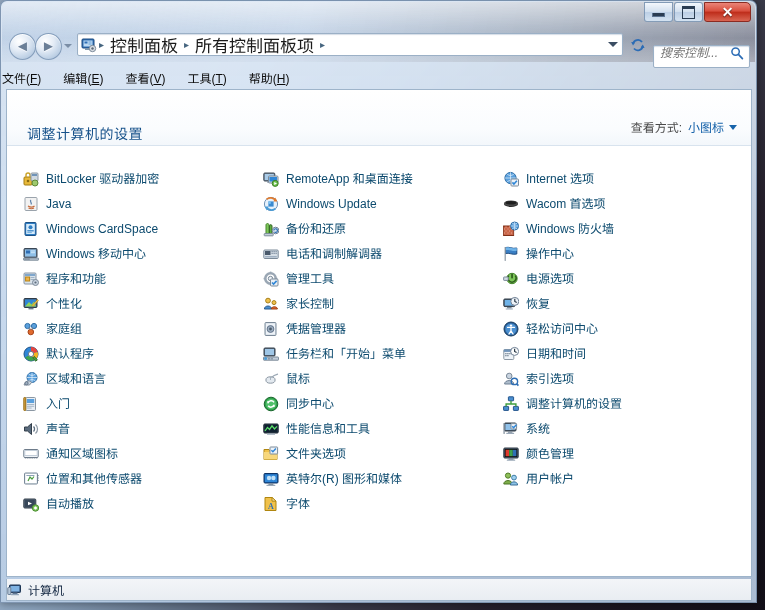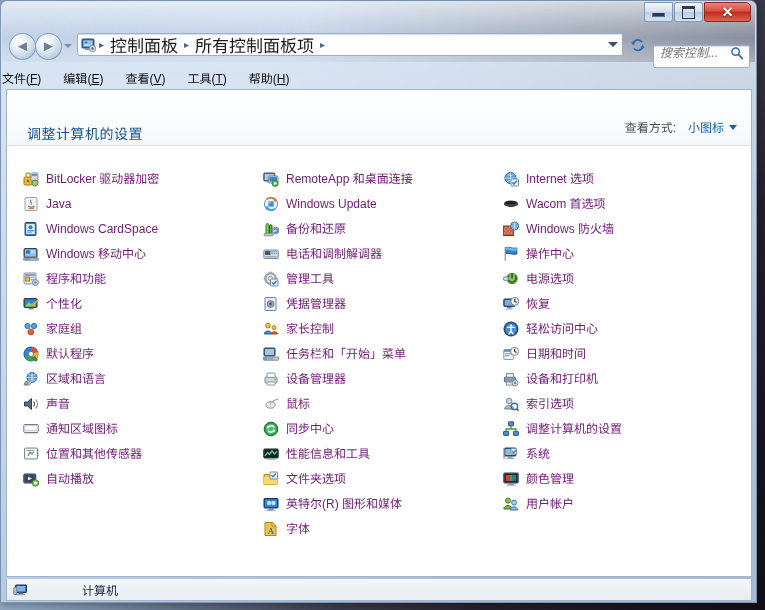--- a/index.html
+++ b/index.html
@@ -309,21 +309,21 @@
     position: absolute;
     right: 14px;
     top: 28px;
     display: flex;
     align-items: center;
     font-size: 12px;
   }
   #view-by-label { color: #4a4a4a; }
   #view-by-value {
     color: #1763aa;
-    margin-left: 12px;
+    margin-left: 6px;
     cursor: default;
   }
   #view-by-caret {
     width: 0; height: 0;
     border-left: 4px solid transparent;
     border-right: 4px solid transparent;
     border-top: 5px solid #1763aa;
     margin-left: 5px;
     margin-top: 2px;
     cursor: default;
@@ -358,40 +358,38 @@
     height: 16px;
     flex: 0 0 auto;
     margin-right: 7px;
     display: flex;
     align-items: center;
     justify-content: center;
   }
 
   .cp-item-label {
     font-size: 12px;
-    color: #701a75;
+    color: #0c4a6e;
     white-space: nowrap;
     line-height: 16px;
   }
 
   
   #statusbar {
     position: absolute;
     left: 5px;
     top: 578px;
     width: 746px;
     height: 22px;
     box-sizing: border-box;
     background: linear-gradient(180deg, #f3f5f8 0%, #e9edf2 100%);
     border: 1px solid #9eb4ca;
     border-top: none;
     display: flex;
     align-items: center;
-    padding-left: 6px;
-    gap: 48px;
   }
   #status-icon { margin-right: 5px; display: flex; align-items: center; }
   #status-label {
     font-size: 12px;
     color: #10243f;
   }
 
   
   svg { display: block; }
 </style>
@@ -607,20 +605,33 @@
                 <path d="M4 6.5h10M9 1.5v10M5.6 3.2c2.4 1.6 4.4 1.6 6.8 0M5.6 9.8c2.4-1.6 4.4-1.6 6.8 0" stroke="#e6f2fb" stroke-width="0.7" fill="none"></path>
                 <path d="M1 14 C3 9 7 9 8.5 11.5 L6.5 14 Z" fill="#c9d4e0" stroke="#7c8a99"></path>
                 <circle cx="3.5" cy="12.2" r="1.6" fill="#9fb0c2" stroke="#66768a"></circle>
               </svg>
             </span>
             <span class="cp-item-label">区域和语言</span>
           </div>
           <div class="cp-item">
             <span class="cp-item-icon">
               <svg width="16" height="16" viewBox="0 0 16 16">
+                <rect x="2.5" y="1.5" width="10" height="13" rx="1" fill="#e8eef4" stroke="#8b97a3"></rect>
+                <rect x="3.8" y="3" width="7.4" height="4" fill="#5aa0dd"></rect>
+                <rect x="3.8" y="8" width="7.4" height="0.9" fill="#9fb0c2"></rect>
+                <rect x="3.8" y="9.8" width="7.4" height="0.9" fill="#9fb0c2"></rect>
+                <rect x="3.8" y="11.6" width="4.8" height="0.9" fill="#9fb0c2"></rect>
+                <rect x="0.8" y="1.5" width="2" height="13" rx="0.6" fill="#d5a041" stroke="#9a7018"></rect>
+              </svg>
+            </span>
+            <span class="cp-item-label">入门</span>
+          </div>
+          <div class="cp-item">
+            <span class="cp-item-icon">
+              <svg width="16" height="16" viewBox="0 0 16 16">
                 <path d="M1.5 6h3l4-3.5v11L4.5 10h-3z" fill="#5a6b7d" stroke="#333f4b"></path>
                 <path d="M10.5 5.5a3.5 3.5 0 0 1 0 5" stroke="#5a6b7d" stroke-width="1.3" fill="none"></path>
                 <path d="M12.5 3.5a6 6 0 0 1 0 9" stroke="#8b97a3" stroke-width="1.2" fill="none"></path>
               </svg>
             </span>
             <span class="cp-item-label">声音</span>
           </div>
           <div class="cp-item">
             <span class="cp-item-icon">
               <svg width="16" height="16" viewBox="0 0 16 16">
@@ -731,63 +742,51 @@
                 <rect x="12" y="6.8" width="2.4" height="1.6" fill="#9aa7b4"></rect>
                 <rect x="7.5" y="8" width="7.5" height="7" rx="1" fill="#eaf0f6" stroke="#7b8a99"></rect>
                 <path d="M9 11.5 l1.6 1.6 3-3.2" stroke="#2f86d6" stroke-width="1.6" fill="none"></path>
               </svg>
             </span>
             <span class="cp-item-label">管理工具</span>
           </div>
           <div class="cp-item">
             <span class="cp-item-icon">
               <svg width="16" height="16" viewBox="0 0 16 16">
+                <circle cx="5" cy="4.6" r="2.4" fill="#f0c14b" stroke="#a8801a"></circle>
+                <path d="M1.4 13 C1.4 9 8.6 9 8.6 13z" fill="#4a8fd0" stroke="#2a5b8c"></path>
+                <circle cx="11" cy="6.6" r="2" fill="#f0c14b" stroke="#a8801a"></circle>
+                <path d="M8.4 13 C8.4 10 14.4 10 14.4 13z" fill="#e0662e" stroke="#9c3f16"></path>
+              </svg>
+            </span>
+            <span class="cp-item-label">家长控制</span>
+          </div>
+          <div class="cp-item">
+            <span class="cp-item-icon">
+              <svg width="16" height="16" viewBox="0 0 16 16">
                 <rect x="2" y="1.5" width="11" height="13" rx="1" fill="#d5dee7" stroke="#7b8a99"></rect>
                 <rect x="3" y="2.6" width="9" height="10.8" fill="#eef3f8"></rect>
                 <circle cx="7.5" cy="8" r="3.4" fill="#9fb0c2" stroke="#63748a"></circle>
                 <circle cx="7.5" cy="8" r="1.4" fill="#4a5a6b"></circle>
               </svg>
             </span>
             <span class="cp-item-label">凭据管理器</span>
-          </div>
-          <div class="cp-item">
-            <span class="cp-item-icon">
-              <svg width="16" height="16" viewBox="0 0 16 16">
-                <circle cx="5" cy="4.6" r="2.4" fill="#f0c14b" stroke="#a8801a"></circle>
-                <path d="M1.4 13 C1.4 9 8.6 9 8.6 13z" fill="#4a8fd0" stroke="#2a5b8c"></path>
-                <circle cx="11" cy="6.6" r="2" fill="#f0c14b" stroke="#a8801a"></circle>
-                <path d="M8.4 13 C8.4 10 14.4 10 14.4 13z" fill="#e0662e" stroke="#9c3f16"></path>
-              </svg>
-            </span>
-            <span class="cp-item-label">家长控制</span>
           </div>
           <div class="cp-item">
             <span class="cp-item-icon">
               <svg width="16" height="16" viewBox="0 0 16 16">
                 <rect x="1" y="2" width="11" height="8" rx="1" fill="#5a6b7d" stroke="#333f4b"></rect>
                 <rect x="2" y="3" width="9" height="6" fill="#9fc6e6"></rect>
                 <rect x="0.5" y="11" width="15" height="3.2" rx="0.5" fill="#c3cedb" stroke="#7b8a99"></rect>
                 <circle cx="2.6" cy="12.6" r="1.5" fill="#4a9cd6"></circle>
                 <rect x="5" y="11.8" width="2.2" height="1.8" fill="#8c9bab"></rect>
                 <rect x="7.8" y="11.8" width="2.2" height="1.8" fill="#8c9bab"></rect>
               </svg>
             </span>
             <span class="cp-item-label">任务栏和「开始」菜单</span>
-          </div>
-          <div class="cp-item">
-            <span class="cp-item-icon">
-              <svg width="16" height="16" viewBox="0 0 16 16">
-                <rect x="2" y="6" width="12" height="6" rx="1" fill="#cfd8e2" stroke="#7b8a99"></rect>
-                <rect x="4" y="2" width="8" height="4.5" rx="0.5" fill="#eef2f6" stroke="#8b97a3"></rect>
-                <rect x="5" y="3" width="6" height="2.5" fill="#ffffff"></rect>
-                <rect x="4" y="11" width="8" height="3" rx="0.5" fill="#ffffff" stroke="#8b97a3"></rect>
-                <circle cx="12.4" cy="8.4" r="1" fill="#6cc24a"></circle>
-              </svg>
-            </span>
-            <span class="cp-item-label">设备管理器</span>
           </div>
           <div class="cp-item">
             <span class="cp-item-icon">
               <svg width="16" height="16" viewBox="0 0 16 16">
                 <ellipse cx="7.5" cy="9" rx="4.6" ry="3.2" fill="#e3e9ef" stroke="#8b97a3"></ellipse>
                 <path d="M7.5 5.8 L7.5 9" stroke="#9aa7b4" stroke-width="0.8"></path>
                 <path d="M8.5 6.4 C11 4 13.6 3.4 15 3" stroke="#9aa7b4" stroke-width="1.3" fill="none"></path>
               </svg>
             </span>
             <span class="cp-item-label">鼠标</span>
@@ -939,33 +938,20 @@
                 <rect x="2.2" y="7" width="1.4" height="1.3" fill="#7b8a99"></rect>
                 <rect x="4.2" y="7" width="1.4" height="1.3" fill="#7b8a99"></rect>
                 <rect x="6.2" y="7" width="1.4" height="1.3" fill="#7b8a99"></rect>
                 <rect x="2.2" y="9" width="1.4" height="1.3" fill="#7b8a99"></rect>
                 <rect x="4.2" y="9" width="1.4" height="1.3" fill="#7b8a99"></rect>
                 <circle cx="11.6" cy="5.4" r="4" fill="#fdfefe" stroke="#6f8094"></circle>
                 <path d="M11.6 2.8 v2.6 l2 1.2" stroke="#2b3a48" stroke-width="1.2" fill="none"></path>
               </svg>
             </span>
             <span class="cp-item-label">日期和时间</span>
-          </div>
-          <div class="cp-item">
-            <span class="cp-item-icon">
-              <svg width="16" height="16" viewBox="0 0 16 16">
-                <rect x="1.4" y="6" width="11" height="5" rx="1" fill="#8c9bab" stroke="#5a6b7d"></rect>
-                <rect x="3.4" y="2.6" width="7" height="3.6" fill="#eef3f8" stroke="#7b8a99"></rect>
-                <rect x="3.4" y="10.4" width="7" height="3.6" fill="#ffffff" stroke="#7b8a99"></rect>
-                <rect x="4.3" y="11.3" width="5" height="0.8" fill="#9aa9b8"></rect>
-                <circle cx="12" cy="12" r="3" fill="#d5dee7" stroke="#7b8a99"></circle>
-                <circle cx="12" cy="12" r="1.1" fill="#5e6c7b"></circle>
-              </svg>
-            </span>
-            <span class="cp-item-label">设备和打印机</span>
           </div>
           <div class="cp-item">
             <span class="cp-item-icon">
               <svg width="16" height="16" viewBox="0 0 16 16">
                 <circle cx="6.2" cy="5" r="2.8" fill="#c9d4e0" stroke="#7b8a99"></circle>
                 <path d="M1.6 13 C1.6 8.4 10.8 8.4 10.8 13z" fill="#aebdcc" stroke="#6f8094"></path>
                 <circle cx="11.4" cy="10.4" r="3.2" fill="none" stroke="#2f6fb5" stroke-width="1.4"></circle>
                 <line x1="13.6" y1="12.6" x2="15.4" y2="14.6" stroke="#2f6fb5" stroke-width="1.6"></line>
               </svg>
             </span>

